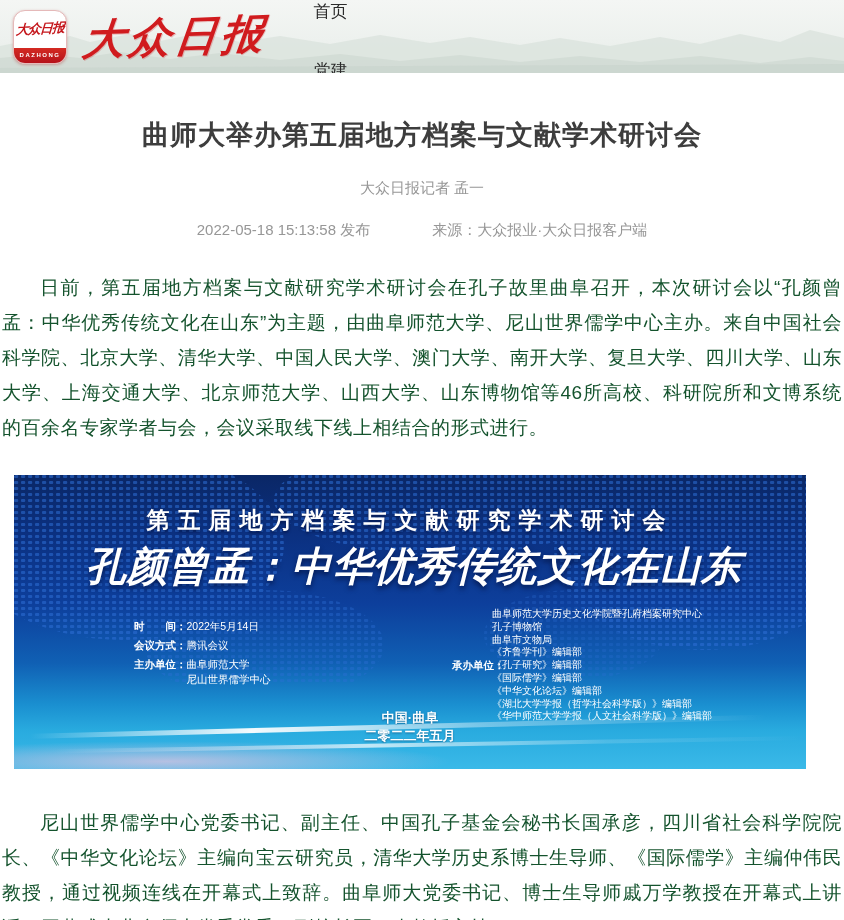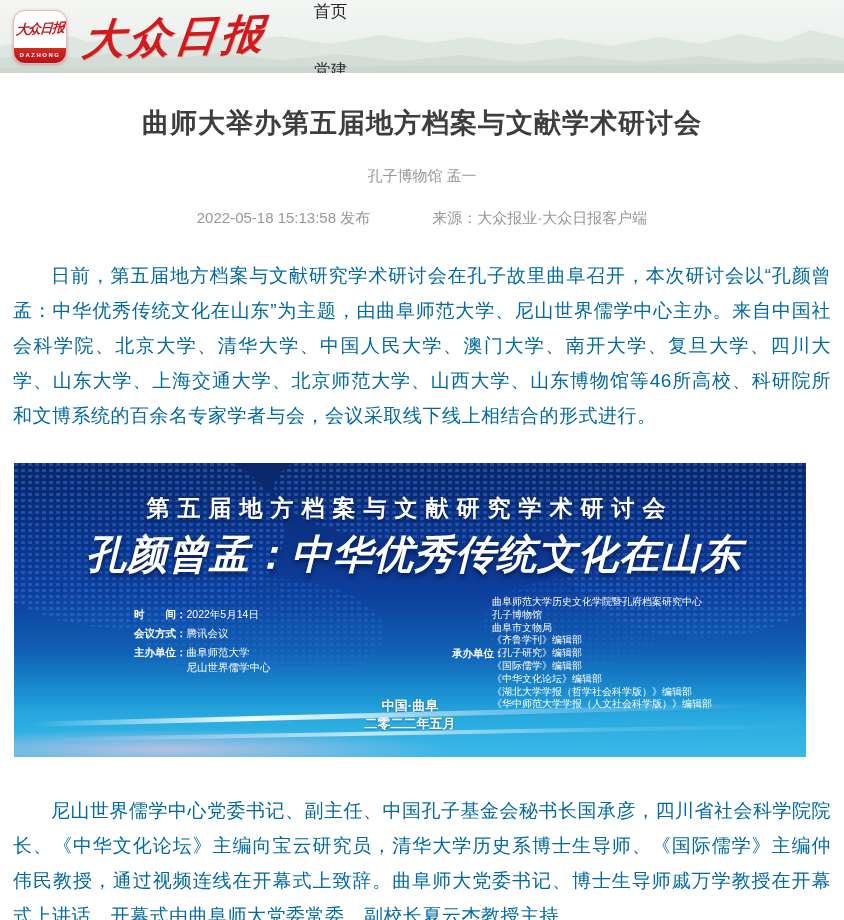--- a/index.html
+++ b/index.html
@@ -47,27 +47,27 @@
   .city-btn {
     margin-left:8px; display:flex; align-items:center; gap:16px;
     border:1px solid #f3b9b9; border-radius:4px; padding:5px 9px;
     background:rgba(255,255,255,.65); cursor:pointer;
   }
   .city-btn span { font-size:17px; color:#222; }
 
   
   .article { position:relative; }
   .article-title {
-    margin-top:32px; text-align:center; font-size:27px; font-weight:700;
+    margin-top:44px; text-align:center; font-size:27px; font-weight:700;
     color:#3d3d3d; letter-spacing:1px;
   }
   .byline { margin-top:26px; text-align:center; font-size:15px; color:#979797; }
   .meta-row { margin-top:23px; display:flex; justify-content:center; gap:62px; font-size:15px; color:#979797; }
   .para {
-    margin:30px 13px 0; font-size:19px; line-height:35px; color:#0369a1;
+    margin:30px 2px 0; font-size:19px; line-height:35px; color:#14532d;
     text-indent:2em; text-align:justify; letter-spacing:0.5px;
   }
   .para.second { margin-top:36px; }
 
   
   .banner {
     position:relative; width:792px; height:294px; margin:30px 0 0 14px;
     background:linear-gradient(180deg,#0a2766 0%,#0b3080 20%,#0d3f9c 44%,#1060b4 64%,#1a8fd0 78%,#29abdf 87%,#3ab9e8 100%);
     overflow:hidden; color:#fff;
   }
@@ -131,21 +131,21 @@
         <span>济南</span>
         <svg width="13" height="8" viewBox="0 0 13 8">
             <polyline points="1.5,1.5 6.5,6 11.5,1.5" fill="none" stroke="#333" stroke-width="1.8" stroke-linecap="round" stroke-linejoin="round"></polyline>
           </svg>
       </div>
     </nav>
   </header>
 
   <main class="article">
     <h1 class="article-title">曲师大举办第五届地方档案与文献学术研讨会</h1>
-    <div class="byline">孔子博物馆 孟一</div>
+    <div class="byline">大众日报记者 孟一</div>
     <div class="meta-row">
       <span>2022-05-18 15:13:58 发布</span>
       <span>来源：大众报业·大众日报客户端</span>
     </div>
 
     <p class="para">日前，第五届地方档案与文献研究学术研讨会在孔子故里曲阜召开，本次研讨会以“孔颜曾孟：中华优秀传统文化在山东”为主题，由曲阜师范大学、尼山世界儒学中心主办。来自中国社会科学院、北京大学、清华大学、中国人民大学、澳门大学、南开大学、复旦大学、四川大学、山东大学、上海交通大学、北京师范大学、山西大学、山东博物馆等46所高校、科研院所和文博系统的百余名专家学者与会，会议采取线下线上相结合的形式进行。</p>
 
     <figure class="banner">
       <svg class="map-dots" viewBox="0 0 792 210">
         <defs>

